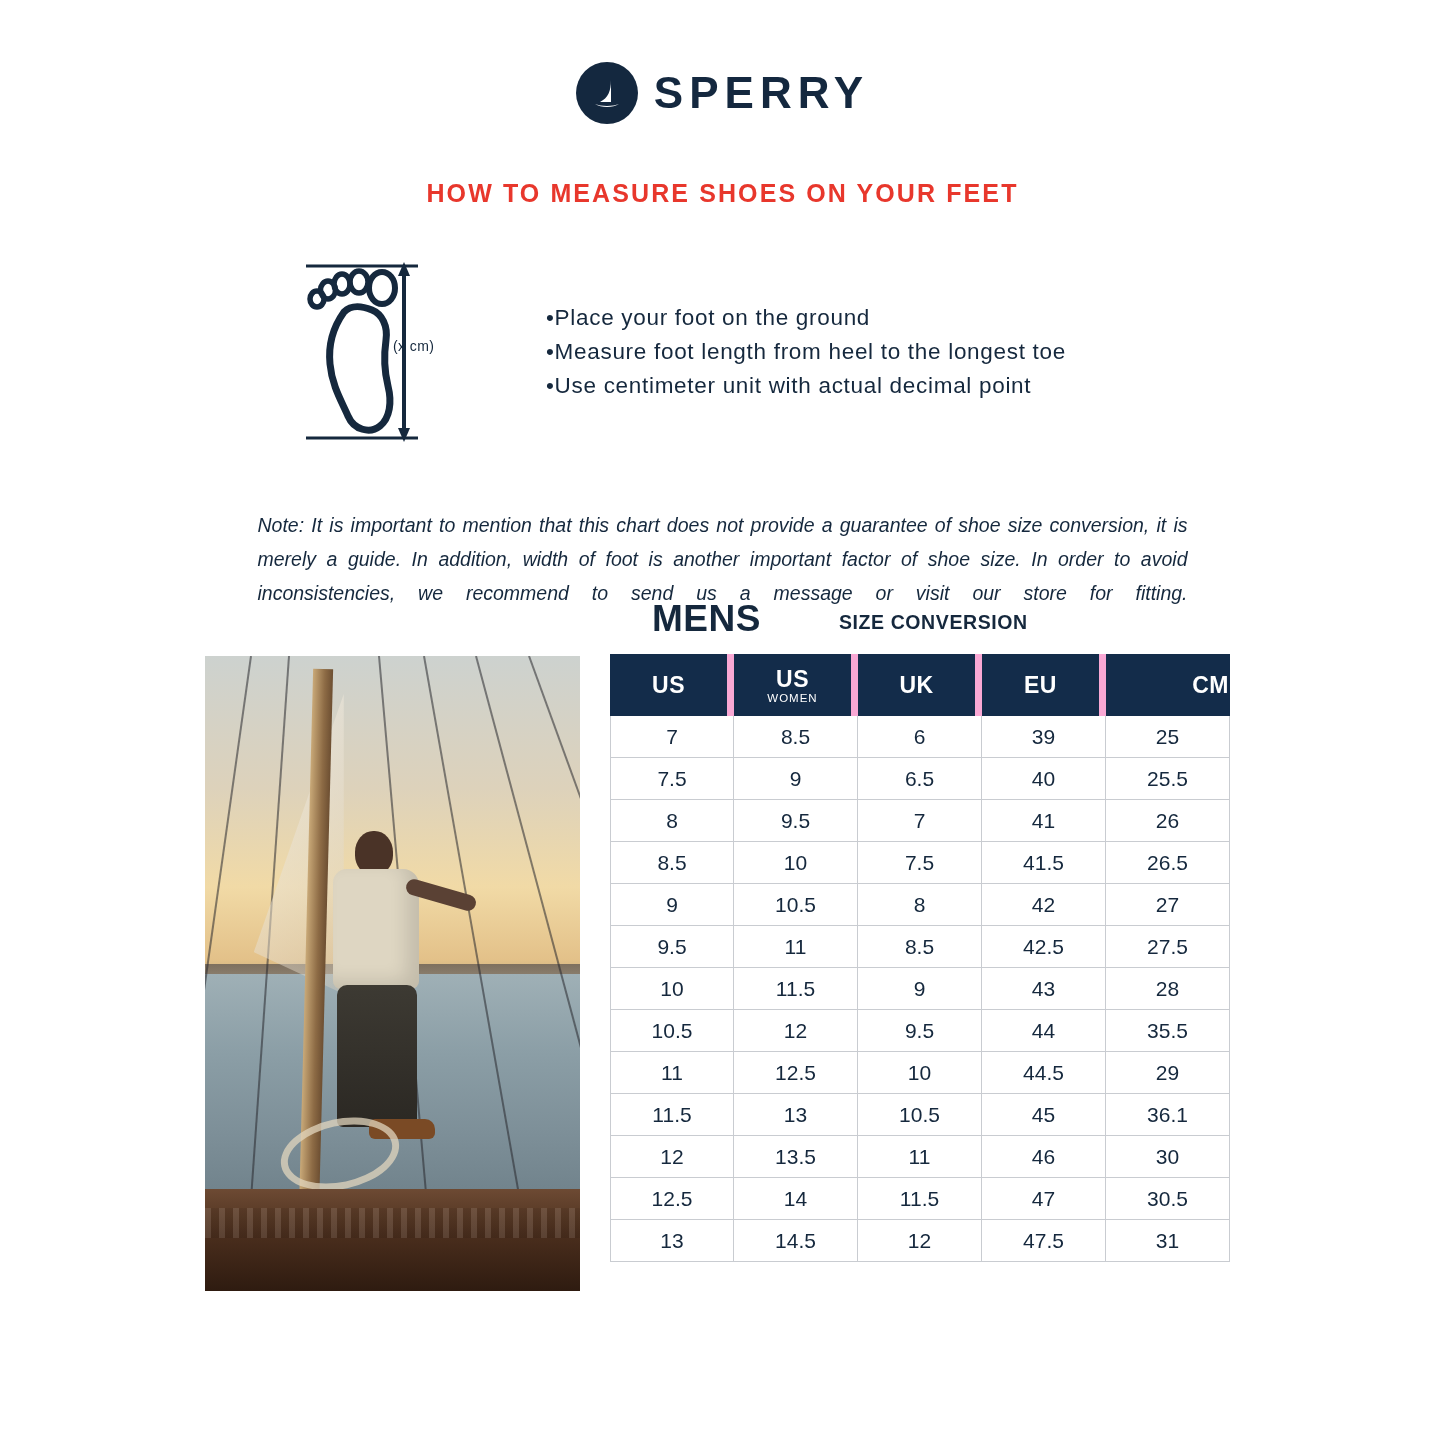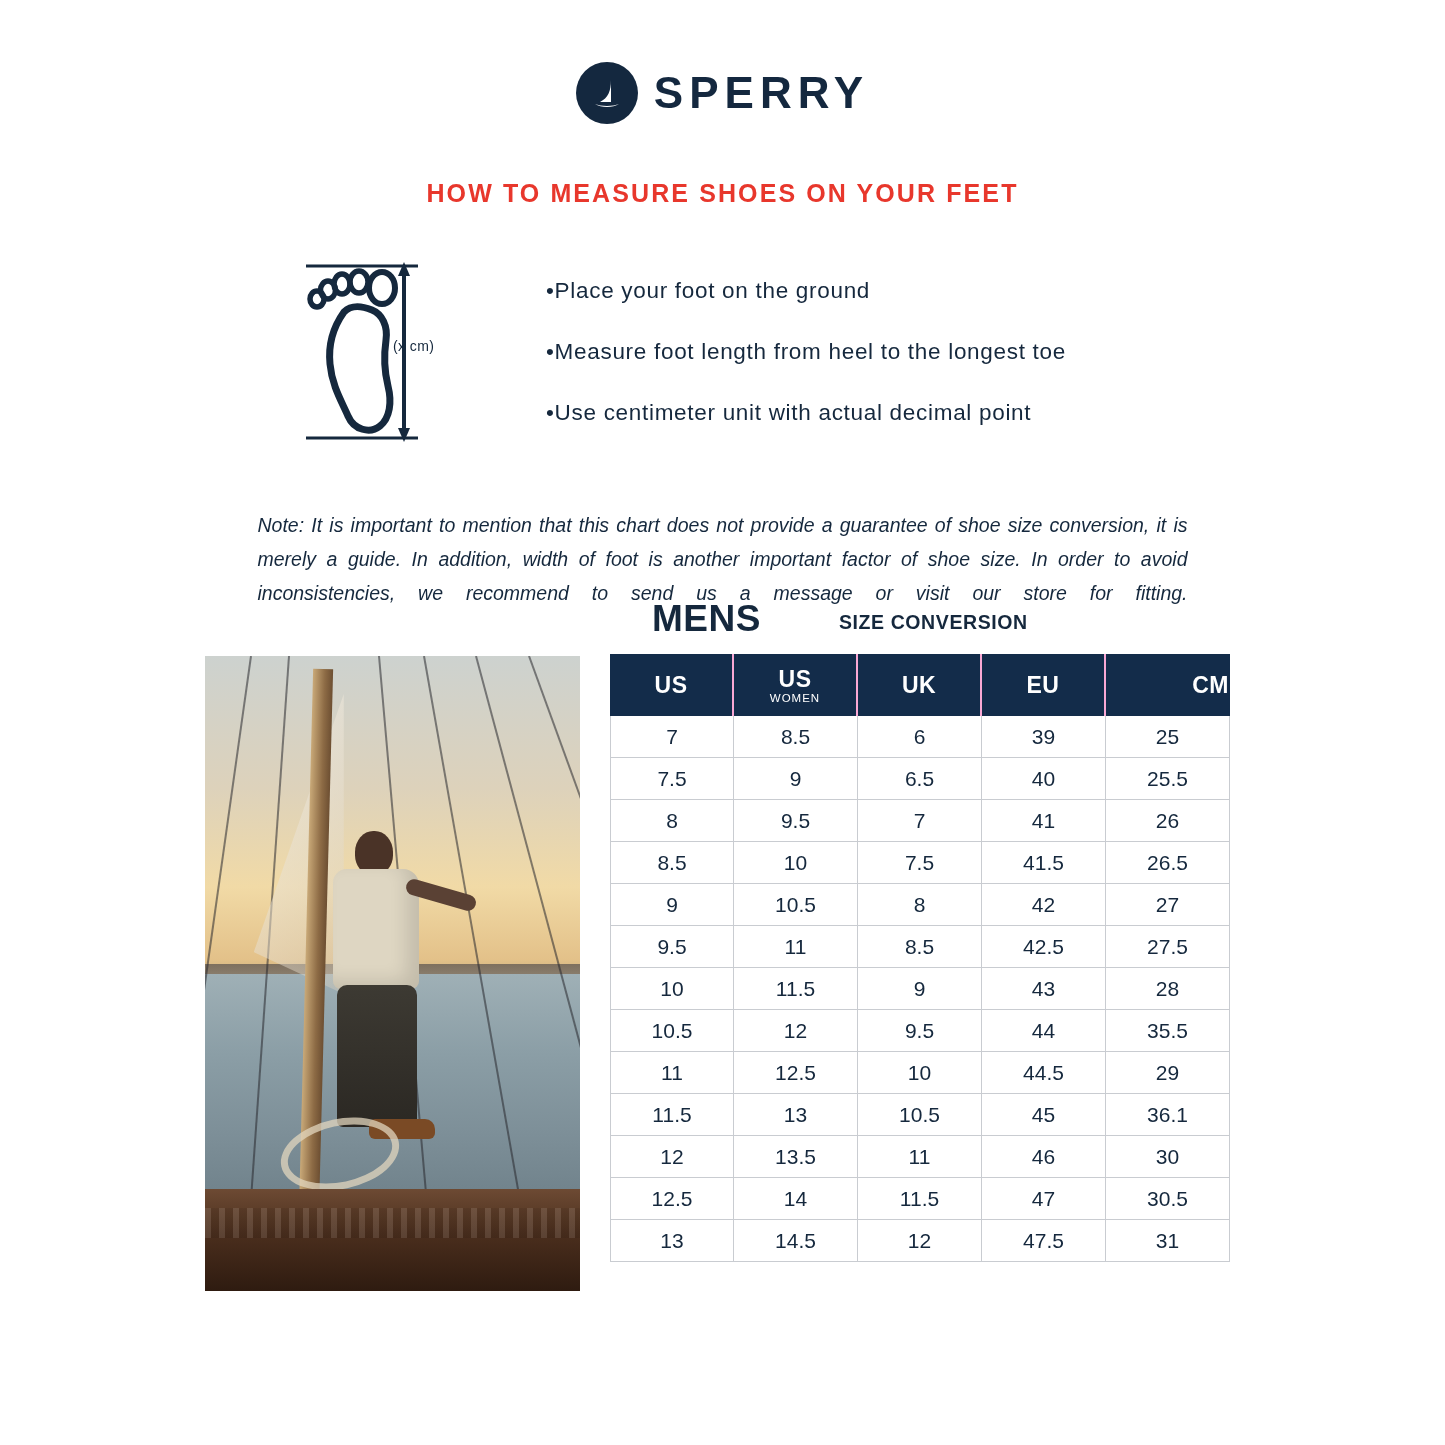--- a/index.html
+++ b/index.html
@@ -70,21 +70,21 @@
     left: 107px;
     top: 86px;
     font-size: 14px;
     letter-spacing: .4px;
     color: #15283d;
   }
   .bullets {
     margin-left: 95px;
     display: flex;
     flex-direction: column;
-    gap: 35px;
+    gap: 8px;
     justify-content: center;
   }
   .bullet {
     font-size: 22.5px;
     letter-spacing: .7px;
     color: #15283d;
   }
 
   
   .note {
@@ -252,21 +252,21 @@
     width: 620px;
     table-layout: fixed;
   }
   table.size thead th {
     background: #132c4a;
     color: #ffffff;
     font-size: 23px;
     font-weight: 700;
     height: 62px;
     vertical-align: middle;
-    border-right: 2px solid #f9a8d4;
+    border-right: 7px solid #f9a8d4;
     letter-spacing: .5px;
   }
   table.size thead th:last-child { border-right: none; text-align: right; }
   table.size thead th .sub {
     display: block;
     font-size: 11.5px;
     letter-spacing: 1px;
     font-weight: 400;
     margin-top: -1px;
   }

